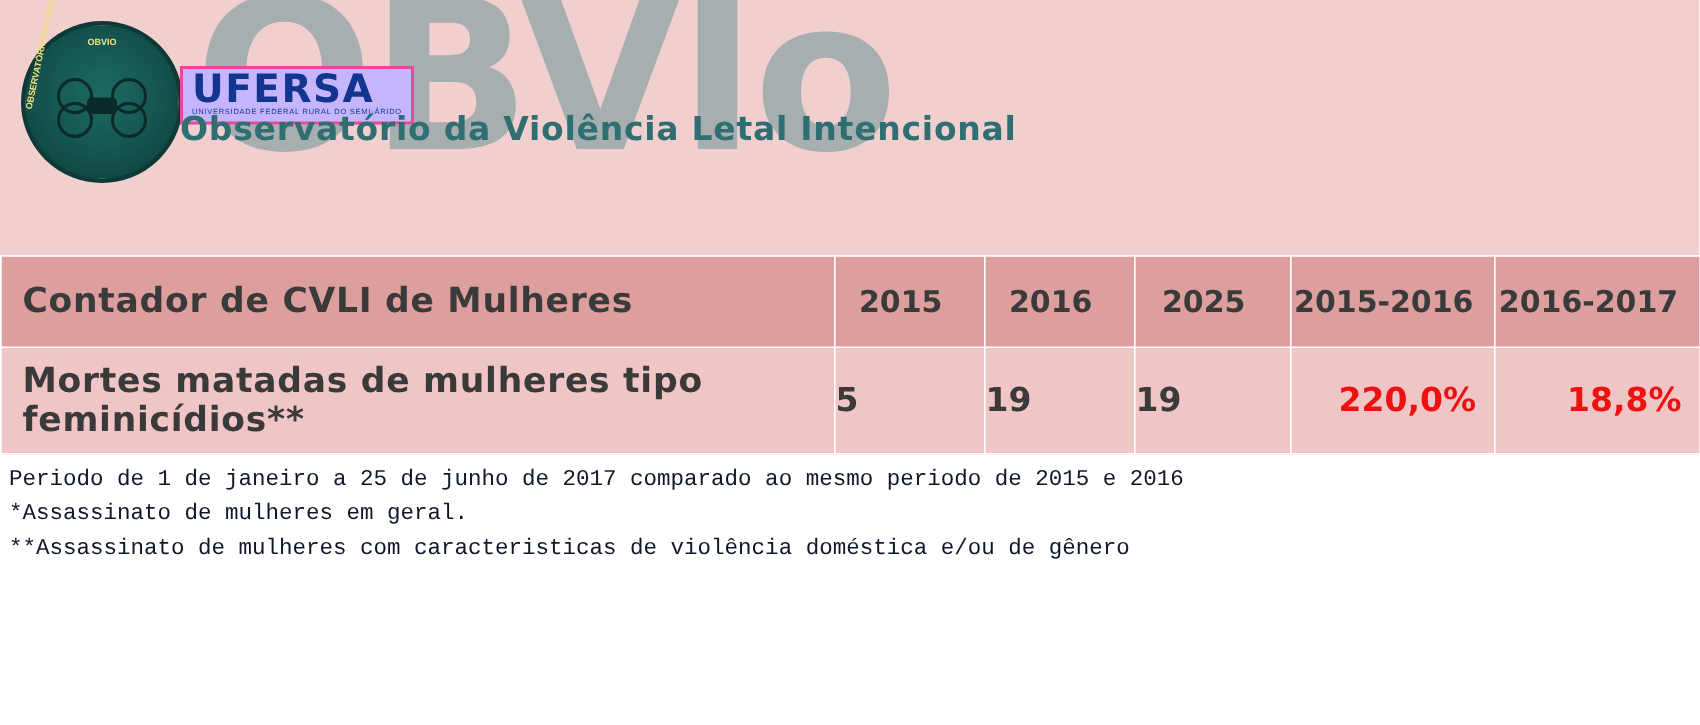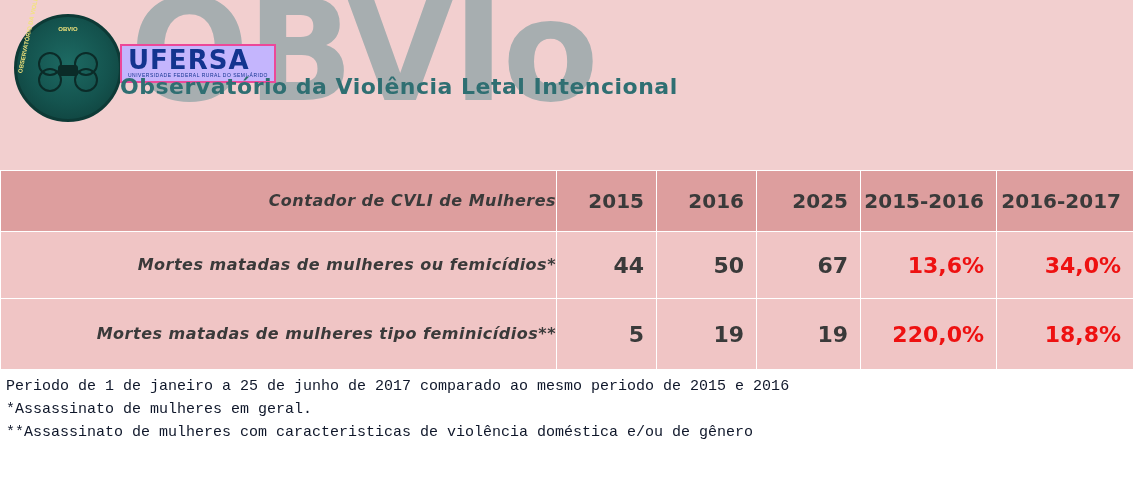--- a/index.html
+++ b/index.html
@@ -147,34 +147,32 @@
   .head-row td, .head-row th {
     background: #dd9e9e;
     height: 60px;
   }
   .body-row td {
     background: #f0c5c5;
   }
   .lbl {
     font-family: "DejaVu Sans", sans-serif;
     font-weight: bold;
-    font-size: 16px;
+    font-size: 23px;
     letter-spacing: 0.5px;
     color: #3a3a3a;
-    text-align: right;
+    text-align: left;
     padding-left: 14px !important;
     line-height: 1.15;
-    font-style: italic;
   }
   .num {
     font-family: "DejaVu Sans", sans-serif;
     font-weight: bold;
     font-size: 22px;
     color: #3a3a3a;
-    text-align: right;
     padding-right: 12px !important;
   }
   .num.hdr { font-size: 20px; }
   .pct {
     font-family: "DejaVu Sans", sans-serif;
     font-weight: bold;
     font-size: 22px;
     color: #ee1111;
     text-align: right;
     padding-right: 12px !important;
@@ -236,28 +234,20 @@
       <tr class="head-row">
         <th class="lbl">Contador de CVLI de Mulheres</th>
         <th class="num hdr">2015</th>
         <th class="num hdr">2016</th>
         <th class="num hdr">2025</th>
         <th class="num hdr">2015-2016</th>
         <th class="num hdr">2016-2017</th>
       </tr>
     </thead>
     <tbody>
-      <tr class="body-row r1">
-        <td class="lbl">Mortes matadas de mulheres ou femicídios*</td>
-        <td class="num">44</td>
-        <td class="num">50</td>
-        <td class="num">67</td>
-        <td class="pct">13,6%</td>
-        <td class="pct">34,0%</td>
-      </tr>
       <tr class="body-row r2">
         <td class="lbl">Mortes matadas de mulheres tipo feminicídios**</td>
         <td class="num">5</td>
         <td class="num">19</td>
         <td class="num">19</td>
         <td class="pct">220,0%</td>
         <td class="pct">18,8%</td>
       </tr>
     </tbody>
   </table>

